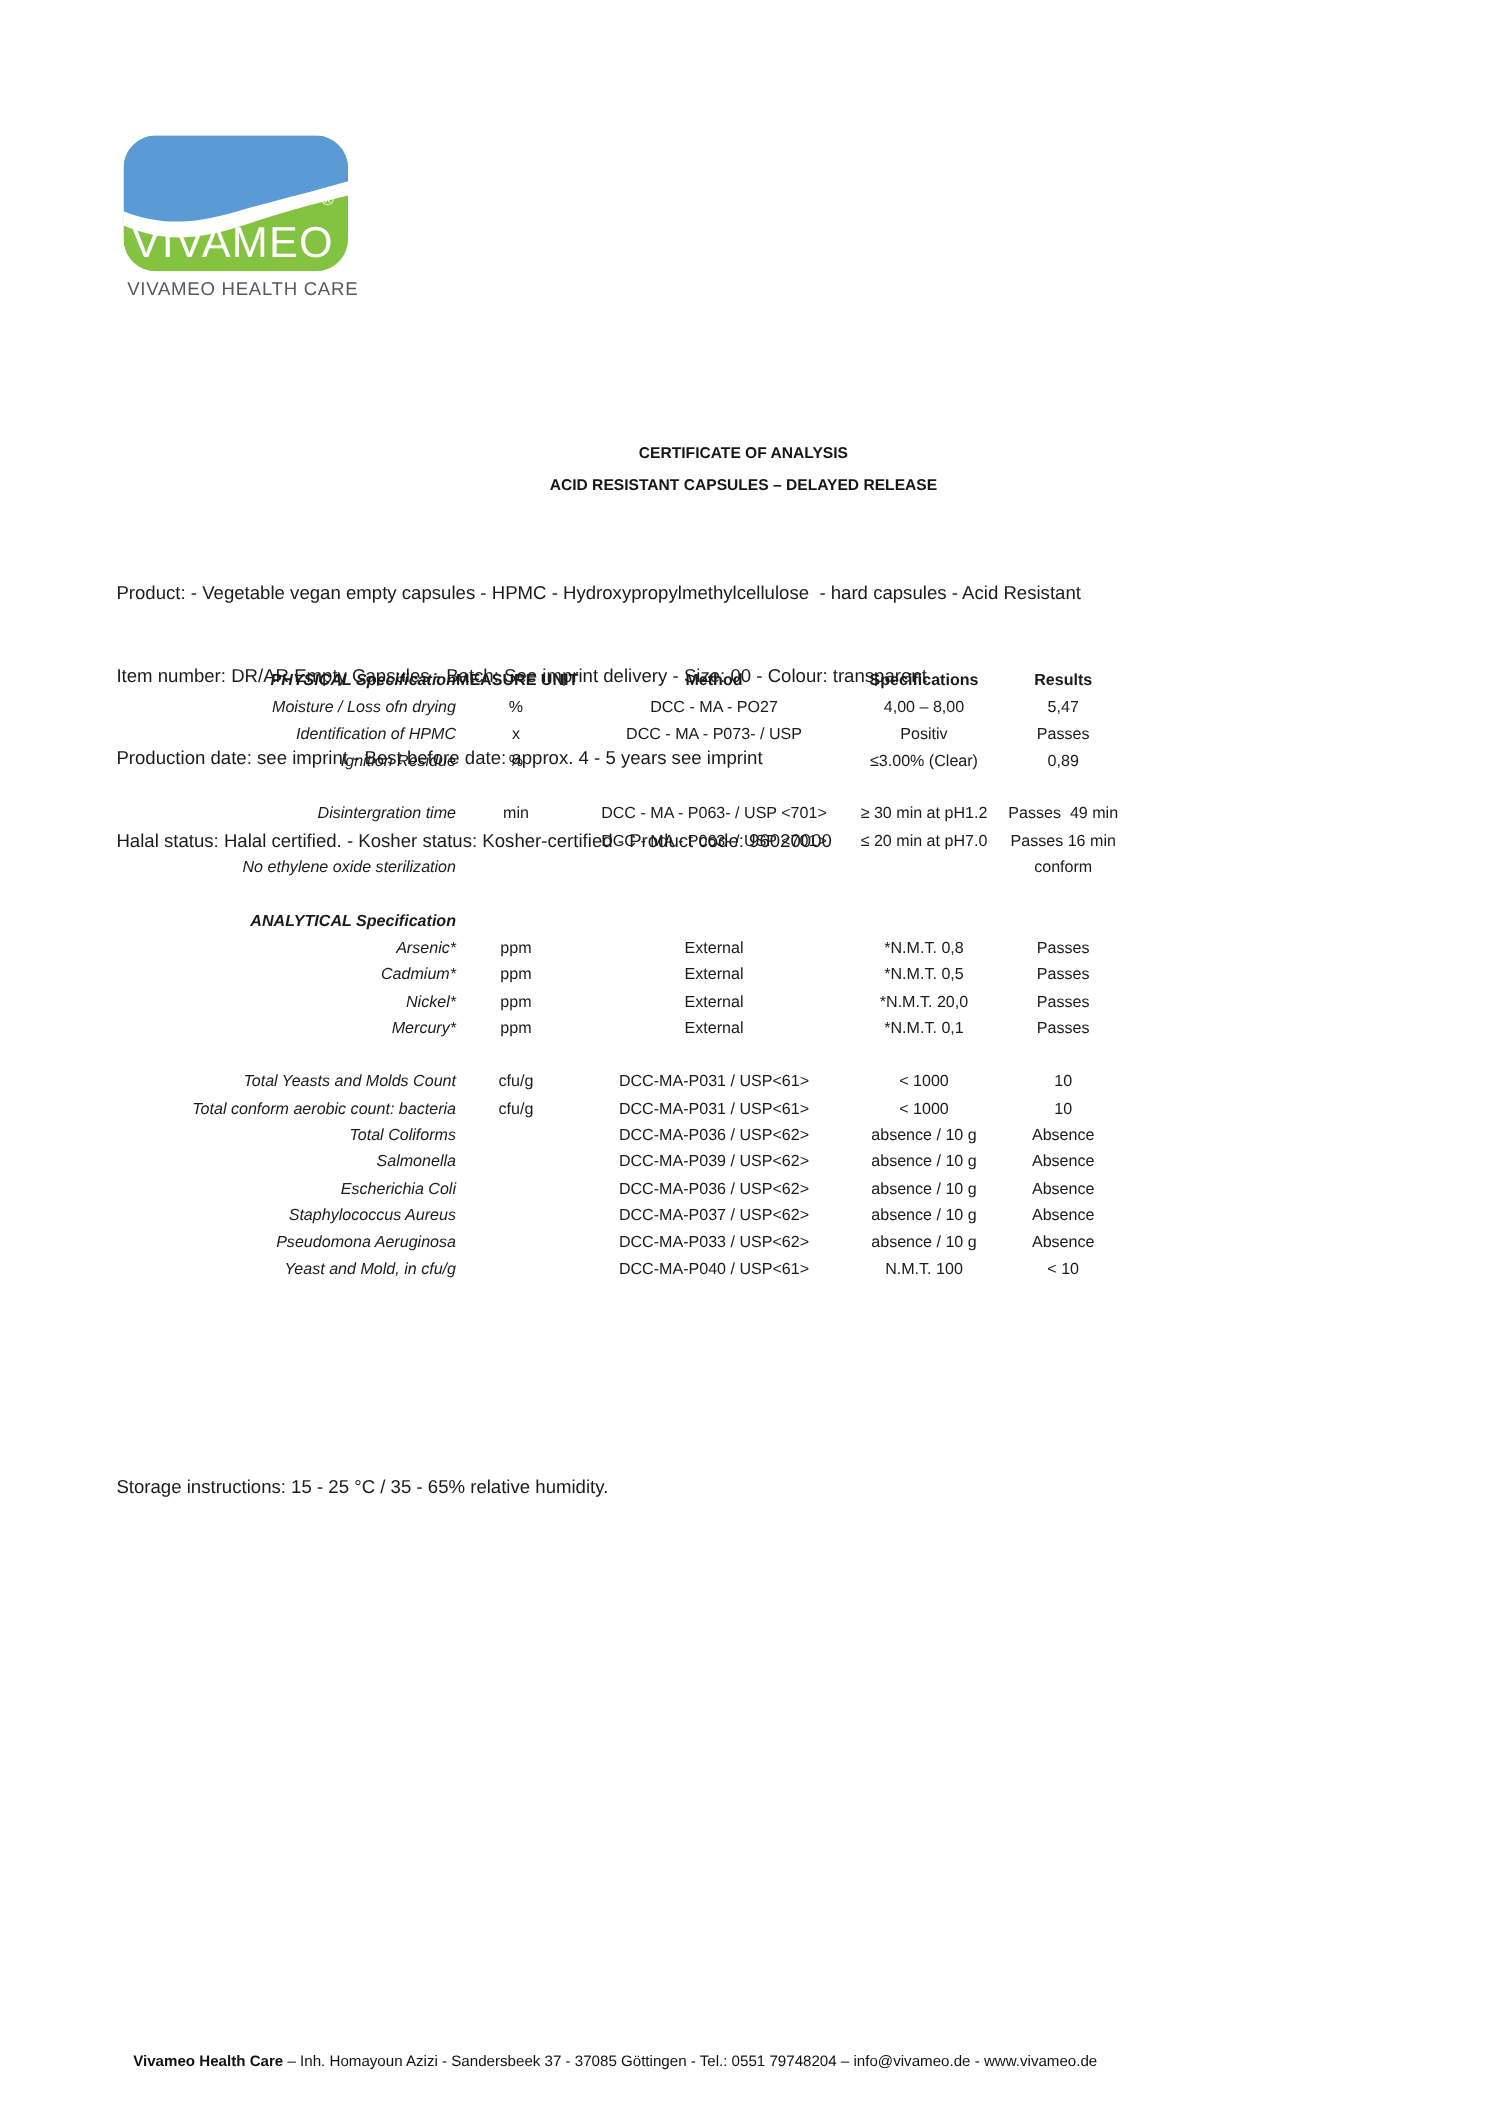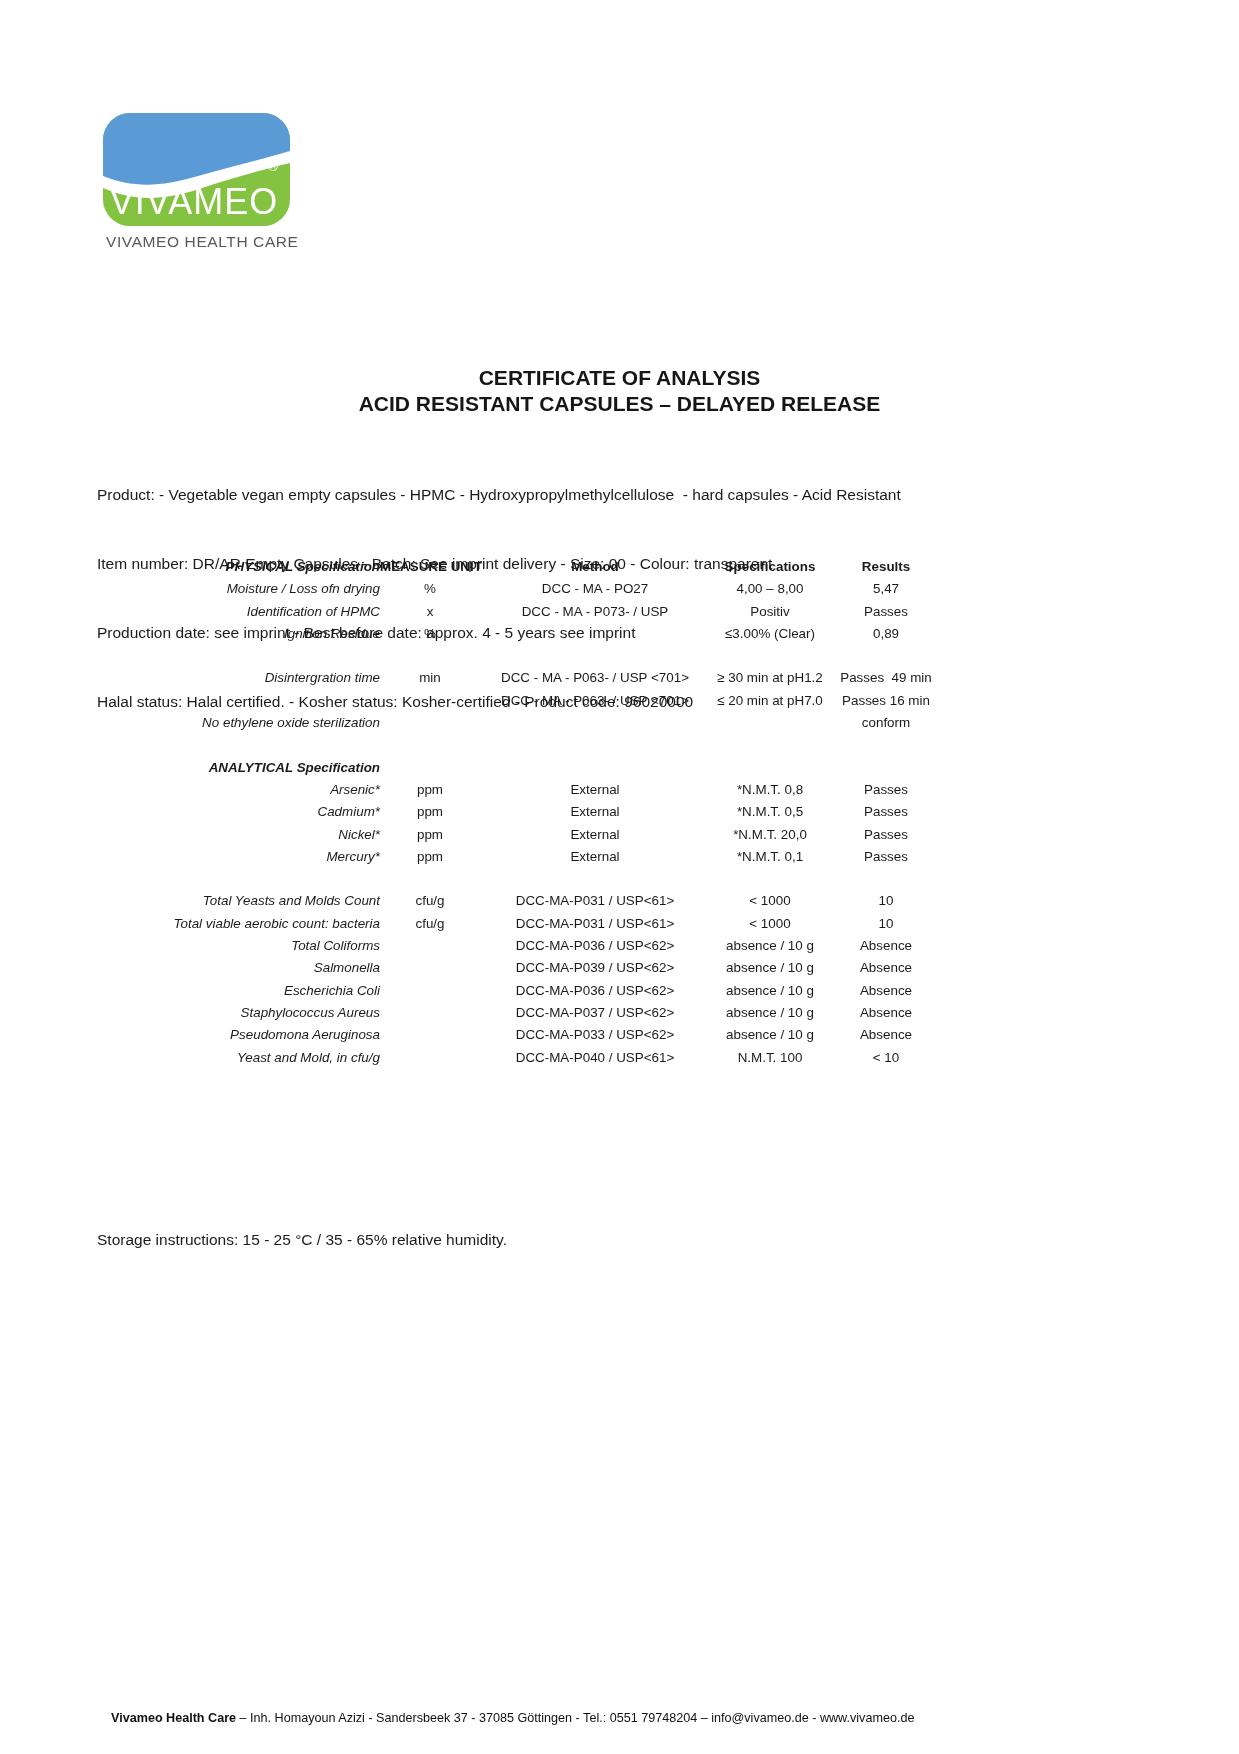--- a/index.html
+++ b/index.html
@@ -21,21 +21,21 @@
     margin-top: 7px;
     margin-left: 3px;
     font-size: 15.5px;
     letter-spacing: 0.6px;
     color: #595959;
   }
 
   
   .title-block {
     position: absolute; left: 0; top: 365px; width: 100%;
-    text-align: center; font-weight: 700; font-size: 21px; line-height: 26px;
+    text-align: center; font-weight: 700; font-size: 13px; line-height: 26px;
     color: #161616;
   }
 
   
   .product-info {
     position: absolute; left: 97px; top: 437px; width: 1010px;
     font-size: 15.5px; line-height: 23px; white-space: pre;
   }
 
   
@@ -218,21 +218,21 @@
         <div class="tcell c4"></div>
       </div>
       <div class="trow">
         <div class="tcell c0">Total Yeasts and Molds Count</div>
         <div class="tcell c1">cfu/g</div>
         <div class="tcell c2">DCC-MA-P031 / USP&lt;61&gt;</div>
         <div class="tcell c3">&lt; 1000</div>
         <div class="tcell c4">10</div>
       </div>
       <div class="trow">
-        <div class="tcell c0">Total viable aerobic count: bacteria</div>
+        <div class="tcell c0">Total conform aerobic count: bacteria</div>
         <div class="tcell c1">cfu/g</div>
         <div class="tcell c2">DCC-MA-P031 / USP&lt;61&gt;</div>
         <div class="tcell c3">&lt; 1000</div>
         <div class="tcell c4">10</div>
       </div>
       <div class="trow">
         <div class="tcell c0">Total Coliforms</div>
         <div class="tcell c1"></div>
         <div class="tcell c2">DCC-MA-P036 / USP&lt;62&gt;</div>
         <div class="tcell c3">absence / 10 g</div>

